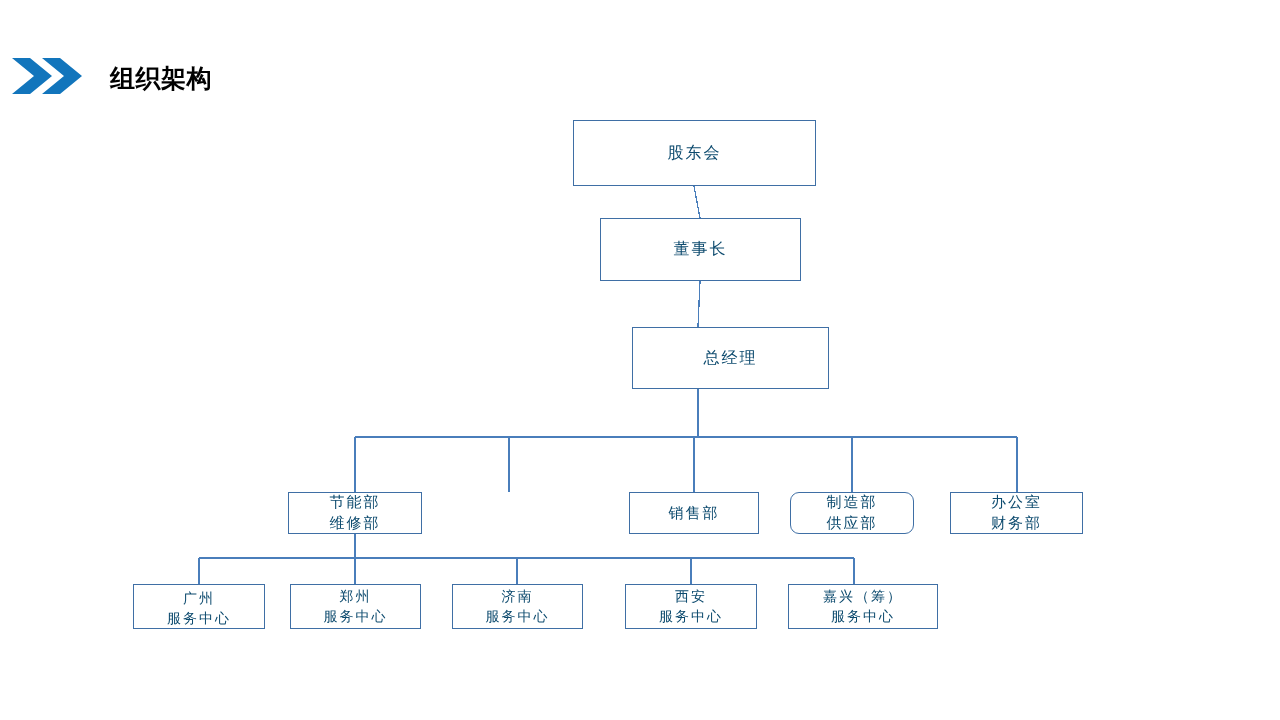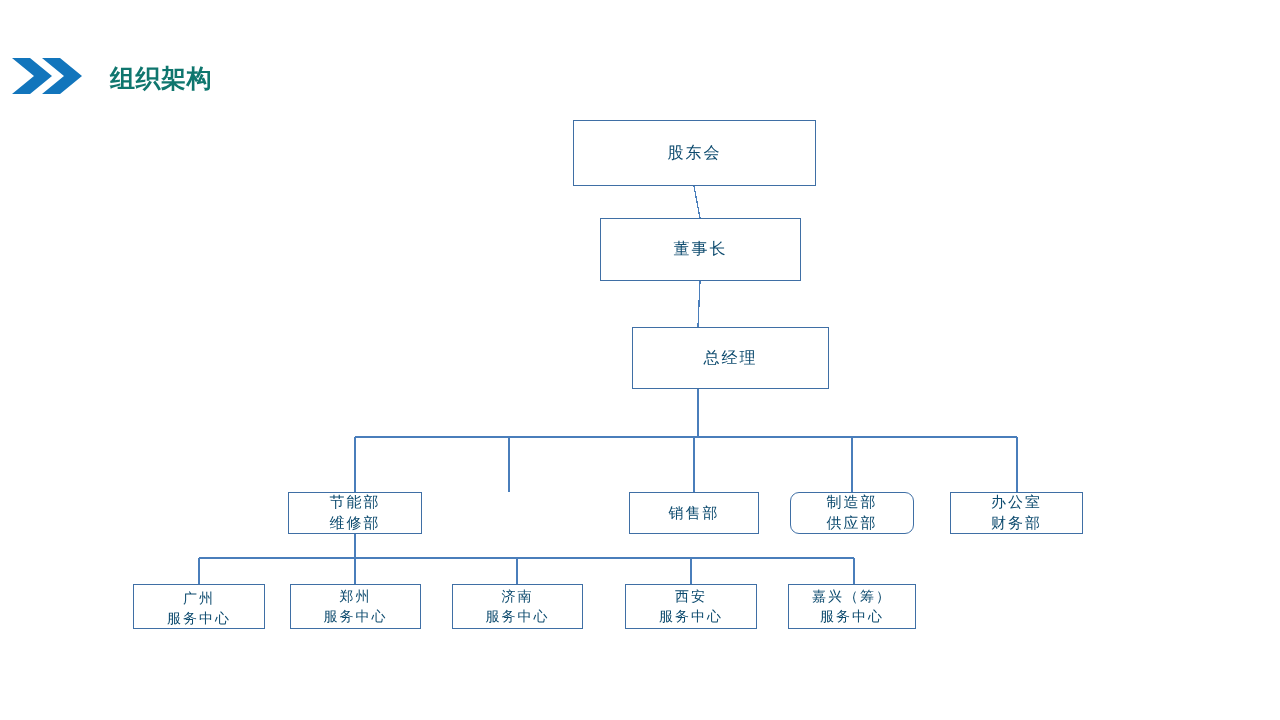--- a/index.html
+++ b/index.html
@@ -29,21 +29,21 @@
     top: 56px;
     width: 74px;
     height: 40px;
   }
   #page-title {
     position: absolute;
     left: 110px;
     top: 62px;
     font-size: 25px;
     font-weight: bold;
-    color: #0f766e;
+    color: #000000;
     letter-spacing: 0.5px;
     white-space: nowrap;
   }
 
   
   #org-chart {
     position: absolute;
     left: 0;
     top: 0;
     width: 1280px;
@@ -173,18 +173,18 @@
   <div class="node lvl-svc" style="left:452px; top:584px; width:131px; height:45px;">
     <span class="line">济南</span>
     <span class="line">服务中心</span>
   </div>
 
   <div class="node lvl-svc" style="left:625px; top:584px; width:132px; height:45px;">
     <span class="line">西安</span>
     <span class="line">服务中心</span>
   </div>
 
-  <div class="node lvl-svc" style="left:788px; top:584px; width:128px; height:45px;justify-content:center;">
+  <div class="node lvl-svc" style="left:788px; top:584px; width:150px; height:45px;justify-content:center;">
     <span class="line">嘉兴（筹）</span>
     <span class="line">服务中心</span>
   </div>
 
 </div>
 
 </body></html>

